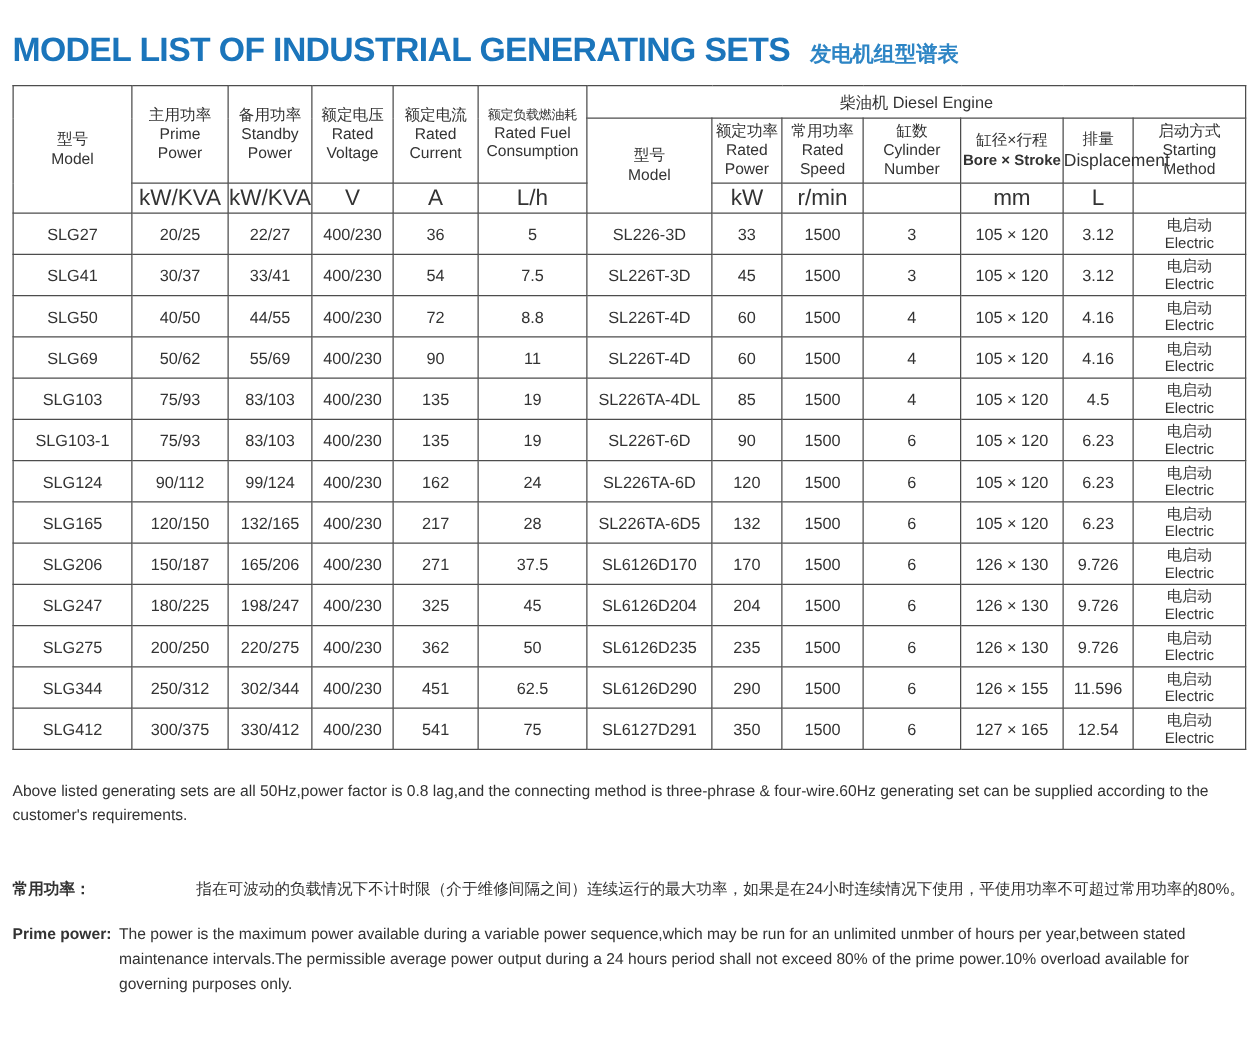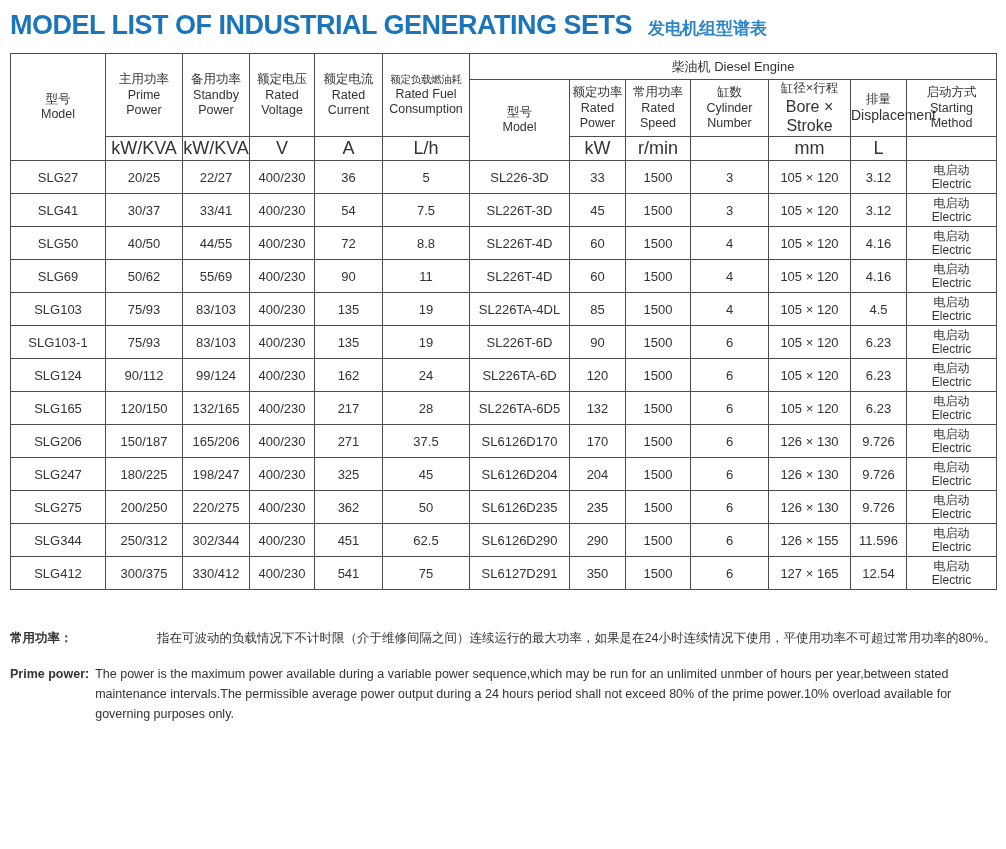--- a/index.html
+++ b/index.html
@@ -4,39 +4,39 @@
 <style>
   * { margin:0; padding:0; box-sizing:border-box; }
   html,body { background:#ffffff; }
   body {
     width:1006px; height:849px;
     font-family:"Liberation Sans","DejaVu Sans",sans-serif;
     color:#333;
     padding:8px 10px 0 10px;
     overflow:hidden;
   }
-  .title-bar { display:flex; align-items:baseline; margin-top:2px; }
+  .title-bar { display:flex; align-items:baseline; margin-top:17px; }
   .title-en { font-size:27px; font-weight:bold; color:#1b75bb; letter-spacing:-0.5px; }
   .title-zh { font-size:17px; font-weight:bold; color:#2d85c5; margin-left:16px; }
 
   table { border-collapse:collapse; table-layout:fixed; width:986px; margin-top:12px; }
   th, td {
     border:1px solid #4d4d4d;
     text-align:center; vertical-align:middle;
     font-weight:normal; color:#333;
   }
   thead th { padding:1px 0; }
   .row-group th { height:26px; font-size:13px; }
   .row-labels th { height:52px; }
   .row-units th { height:23px; font-size:18px; }
   th .zh { display:block; font-size:12.5px; line-height:1.25; }
   th .en { display:block; font-size:12.5px; line-height:1.2; white-space:pre-line; }
   .th-fuel .zh { font-size:10.5px; letter-spacing:-0.3px; }
   .th-disp .en { font-size:14px; }
-  .th-bore .en { font-size:16px; }
+  .th-bore .en { font-size:12px;font-weight:bold; }
   tbody td { height:33px; font-size:13px; }
   tbody td:nth-child(7) { font-size:13px;text-align:center; }
   tbody td.start-cell { font-size:12px; line-height:1.2; white-space:pre-line; }
 
   .notes { margin-top:24px; font-size:12.5px; line-height:1.6; }
   .note-freq-zh { margin-bottom:6px; }
   .note-freq-en { line-height:1.55; }
   .block-power-zh { margin-top:38px;text-align:right; }
   .block-power-en { margin-top:16px; }
   .note-row { display:flex; align-items:flex-start; margin-bottom:2px; }
@@ -355,20 +355,21 @@
         <td>6</td>
         <td>127 × 165</td>
         <td>12.54</td>
         <td class="start-cell">电启动
 Electric</td>
       </tr>
     </tbody>
 </table>
 
 <div class="notes">
+  <div class="note-freq-en">Above listed generating sets are all 50Hz,power factor is 0.8 lag,and the connecting method is three-phrase &amp; four-wire.60Hz generating set can be supplied according to the customer's requirements.</div>
 
   <div class="block-power-zh">
     <div class="note-row">
       <span class="note-label">常用功率：</span>
       <span class="note-text">指在可波动的负载情况下不计时限（介于维修间隔之间）连续运行的最大功率，如果是在24小时连续情况下使用，平使用功率不可超过常用功率的80%。</span>
     </div>
   </div>
 
   <div class="block-power-en">
     <div class="note-row">

